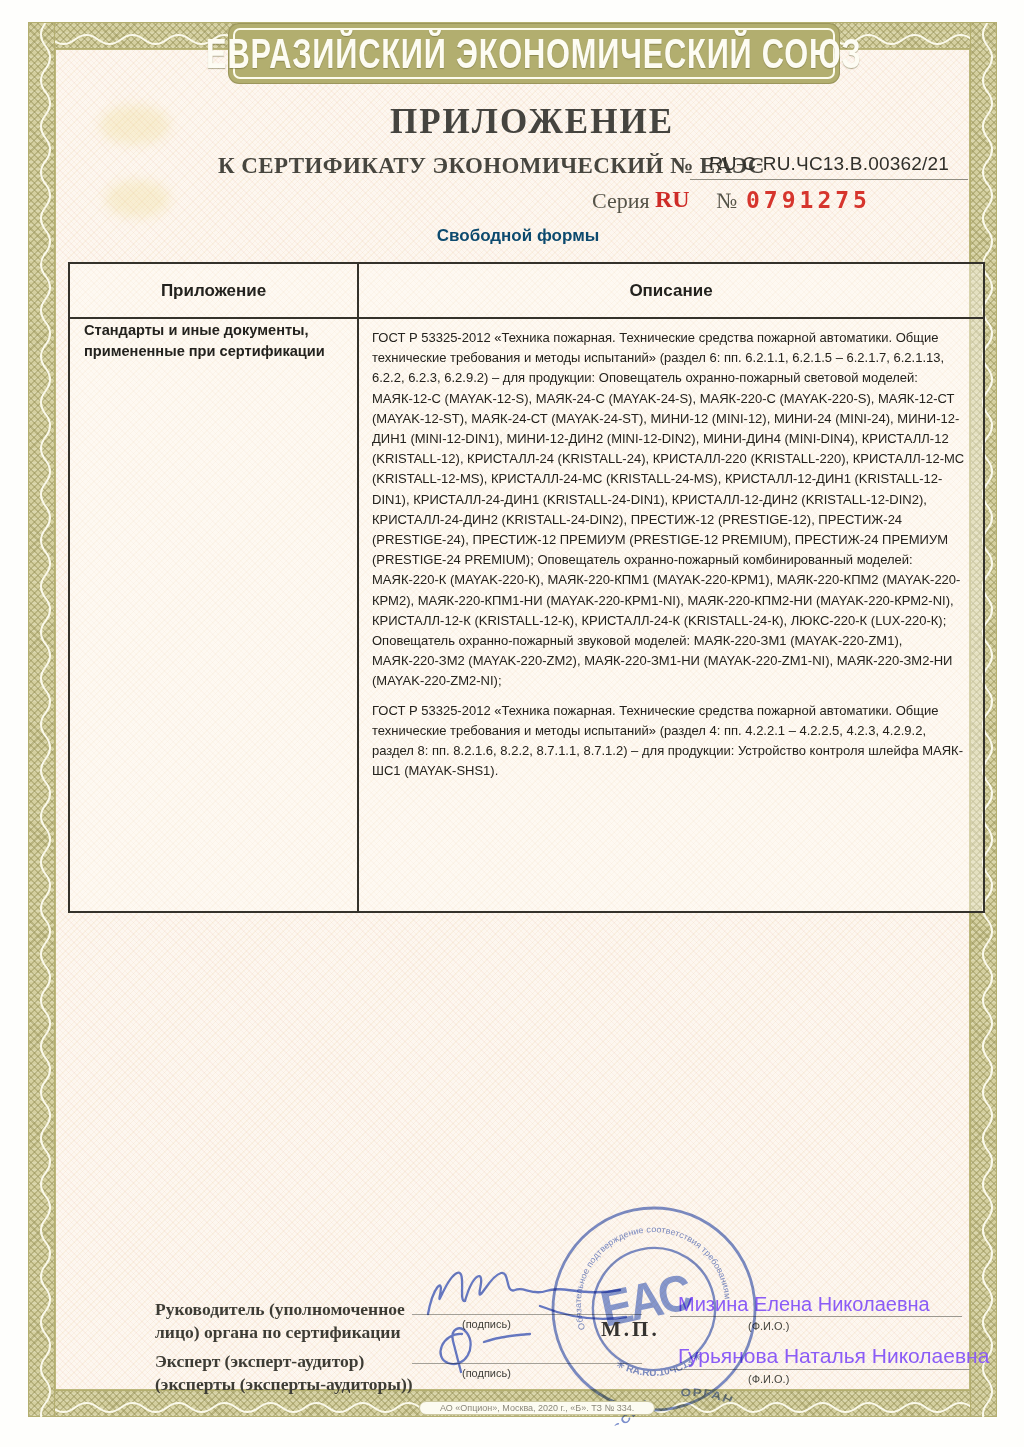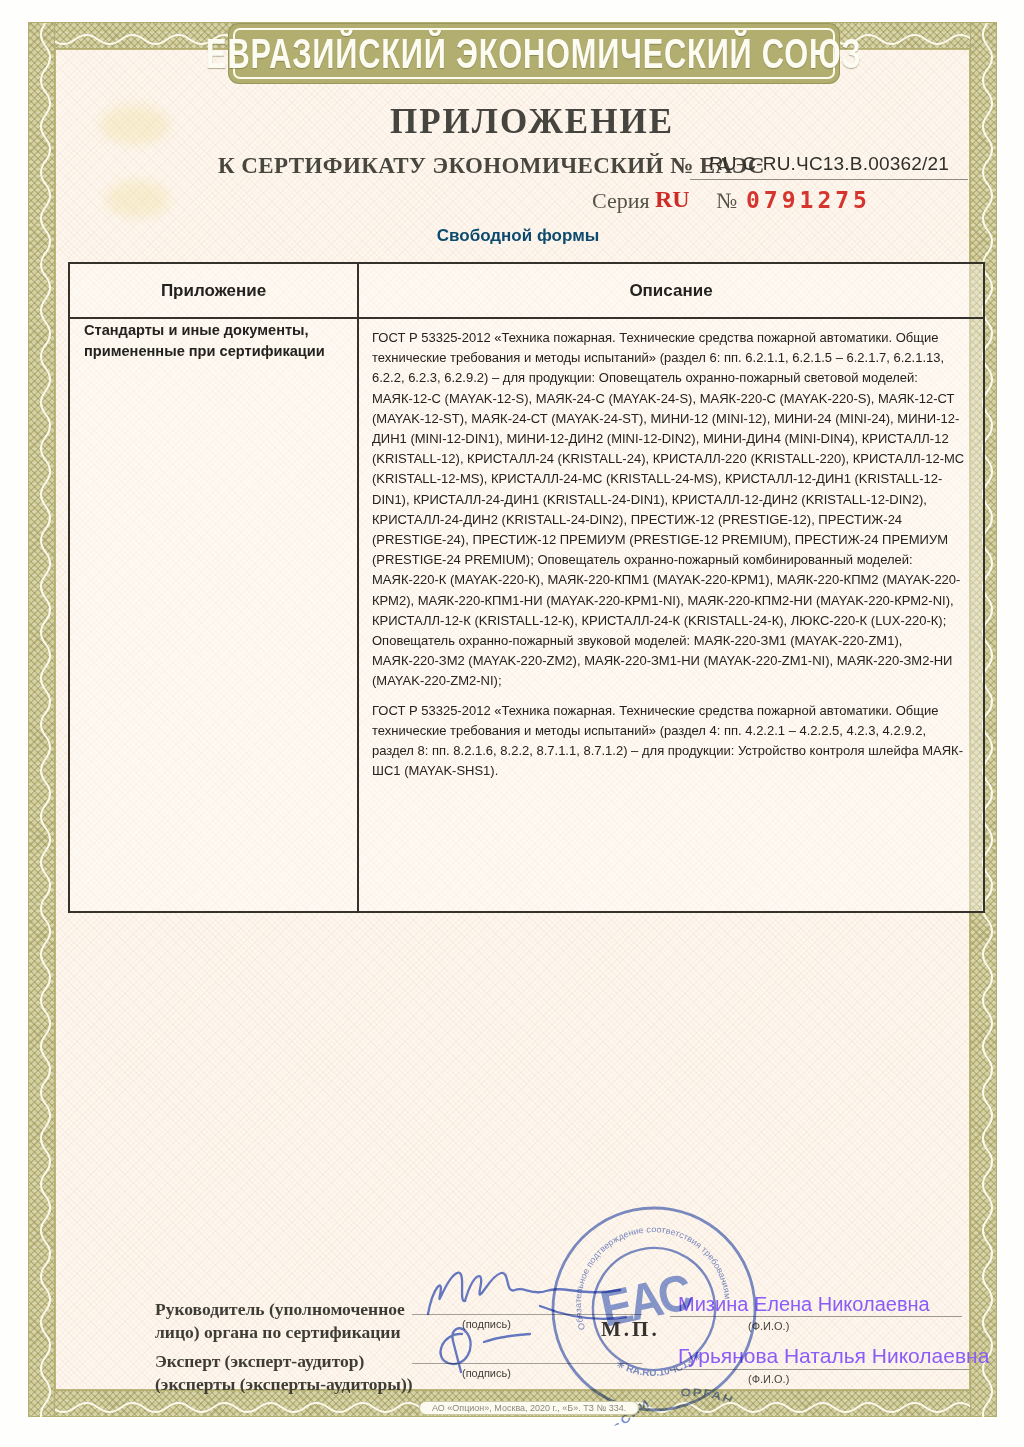--- a/index.html
+++ b/index.html
@@ -88,21 +88,21 @@
   .fio2{left:748px;top:1373px;}
   .mp{position:absolute;left:601px;top:1317px;z-index:7;font-family:"Liberation Serif",serif;
     font-weight:bold;font-size:21px;letter-spacing:3px;color:#353330;}
 
   .ink{position:absolute;z-index:6;mix-blend-mode:multiply;}
   .stamp{position:absolute;left:548px;top:1203px;width:212px;height:212px;z-index:5;
     opacity:.82;transform:rotate(-12deg);mix-blend-mode:multiply;}
 
   
   .imprint{position:absolute;left:419px;top:1401px;z-index:6;background:#fcfbf1;
-    border:1px solid #ccc8a0;border-radius:7px;padding:1px 12px;font-size:9px;color:#8b887a;white-space:nowrap;}
+    border:1px solid #ccc8a0;border-radius:7px;padding:1px 20px;font-size:9px;color:#8b887a;white-space:nowrap;}
 </style>
 </head>
 <body>
 
 <div class="page">
 
   <div class="band band-top">
       <svg width="969" height="27">
         <path d="M0,16.5 q11.5,-9 23,0 t23,0 t23,0 t23,0 t23,0 t23,0 t23,0 t23,0 t23,0 t23,0 t23,0 t23,0 t23,0 t23,0 t23,0 t23,0 t23,0 t23,0 t23,0 t23,0 t23,0 t23,0 t23,0 t23,0 t23,0 t23,0 t23,0 t23,0 t23,0 t23,0 t23,0 t23,0 t23,0 t23,0 t23,0 t23,0 t23,0 t23,0 t23,0 t23,0 t23,0 t23,0 t23,0 t23,0" fill="none" stroke="#fdfcf0" stroke-width="2" opacity=".95"></path>
       </svg>

